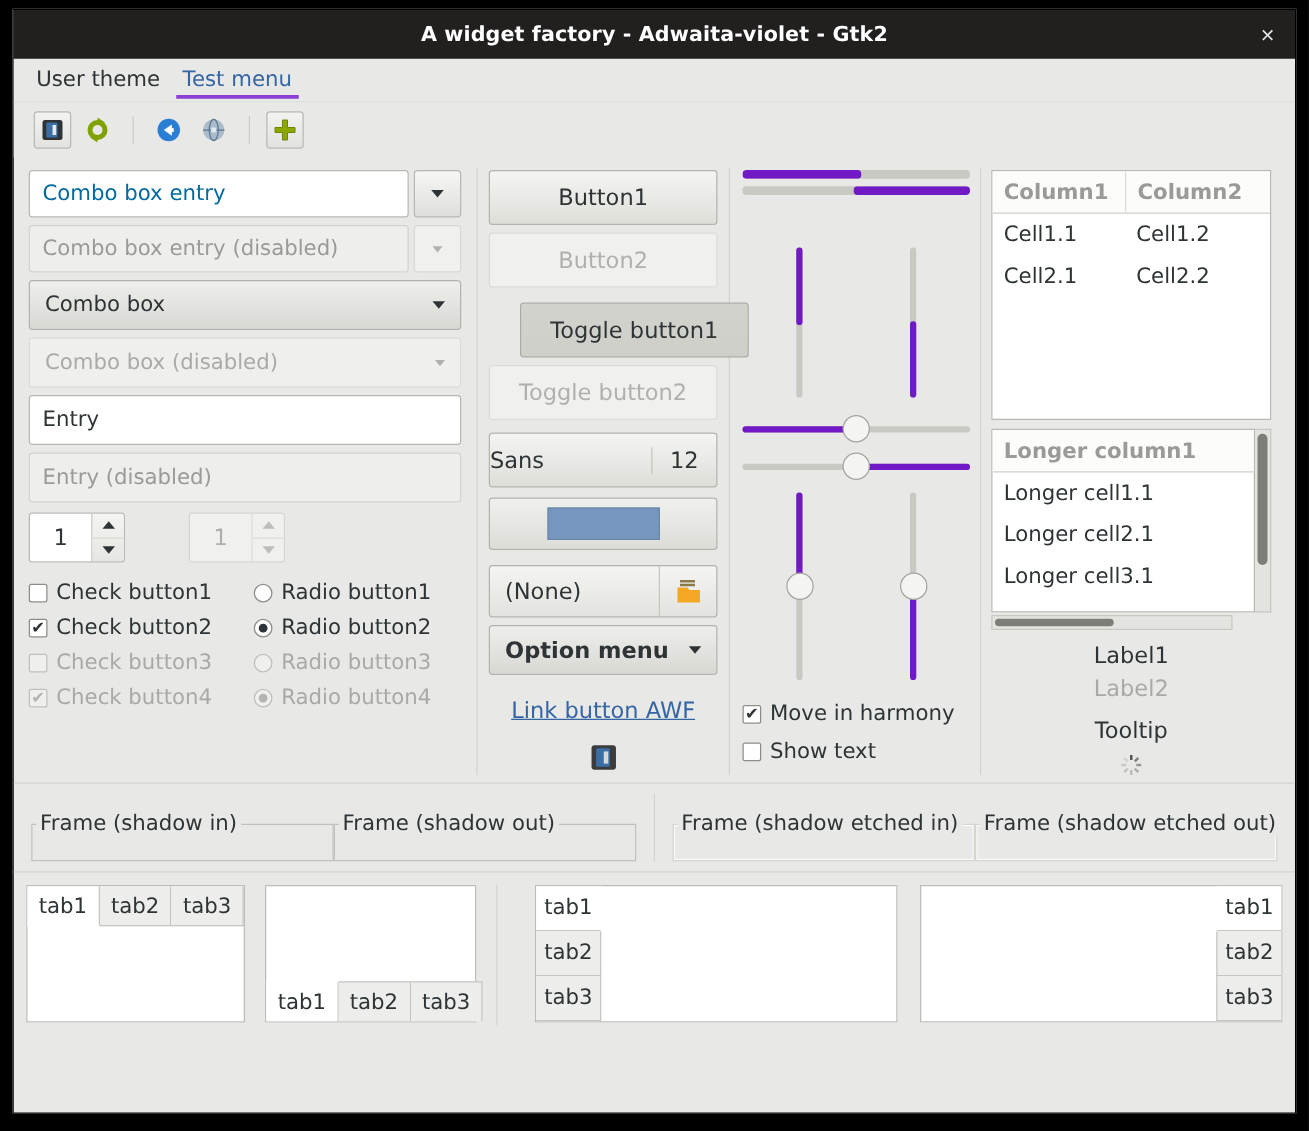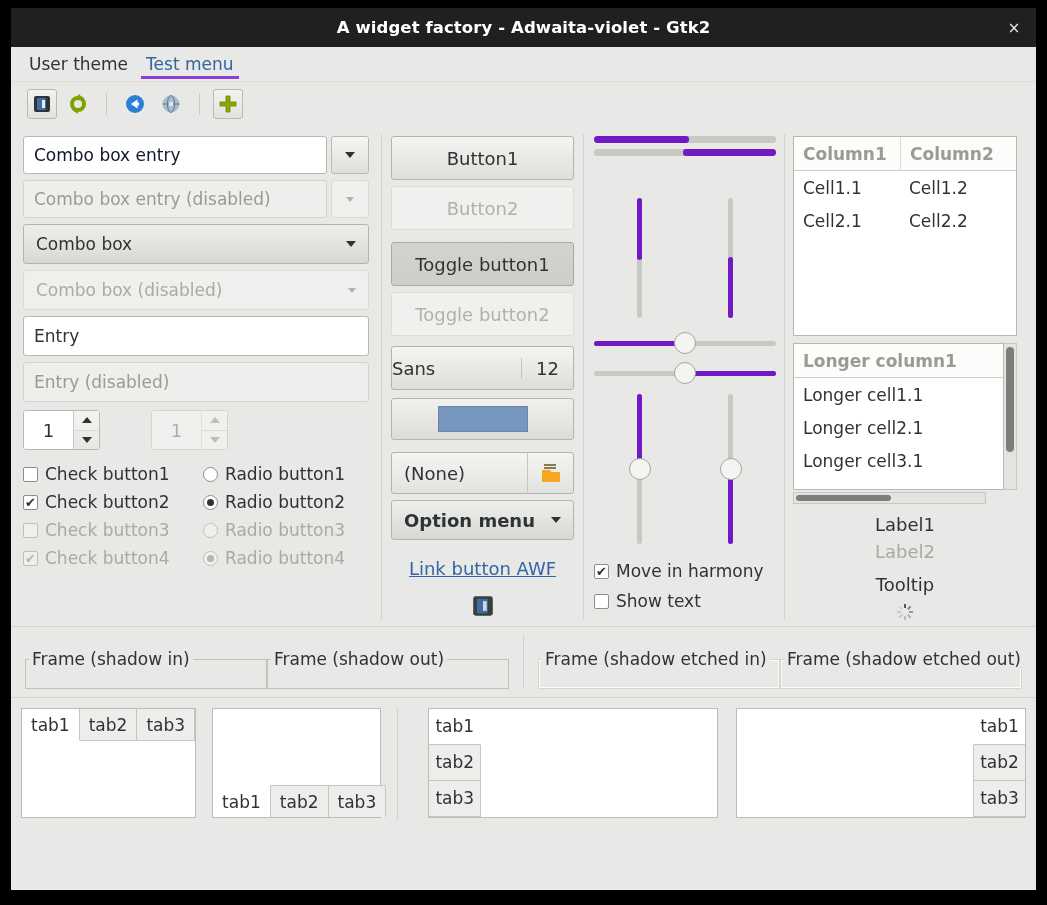--- a/index.html
+++ b/index.html
@@ -30,21 +30,21 @@
   .col{position:relative;}
   .vsep{width:1px;background:#d2d2ce;margin:8px 0 6px 0;}
 
   .colA{width:370px;padding:10px 12px 0 12px;}
   .colB{width:201px;padding:10px 9px 0 9px;}
   .colC{width:200px;padding:10px 8px 0 10px;position:relative;}
   .colD{width:240px;padding:10px 8px 0 8px;}
 
   
   .row{display:flex;margin-bottom:6px;}
-  .entry{height:38px;border:1px solid #b9b9b4;border-radius:3px;background:#fff;display:flex;align-items:center;padding:0 10px;font-size:17px;color:#0f172a;flex:1;}
+  .entry{height:38px;border:1px solid #b9b9b4;border-radius:3px;background:#fff;display:flex;align-items:center;padding:0 10px;font-size:17px;color:#0369a1;flex:1;}
   .entry.dis{background:#eeeeec;border-color:#d3d3ce;color:#9a9a96;}
   .arrowbtn{width:38px;height:38px;margin-left:4px;border:1px solid #b9b9b4;border-radius:3px;background:linear-gradient(#f6f6f4,#dededa);display:flex;align-items:center;justify-content:center;}
   .arrowbtn.dis{background:#f0f0ee;border-color:#d8d8d4;}
   .caret{width:0;height:0;border-left:5px solid transparent;border-right:5px solid transparent;border-top:6px solid #2e3436;}
   .caret.dis{border-top-color:#b0b0ac;}
   .caret.sm{border-left-width:4.5px;border-right-width:4.5px;border-top-width:5.5px;}
 
   .combo{height:40px;border:1px solid #b4b4af;border-radius:3px;background:linear-gradient(#eeeeec,#d8d8d3);display:flex;align-items:center;padding:0 12px;font-size:17px;color:#2e3436;width:100%;justify-content:space-between;margin-bottom:6px;}
   .combo.dis{background:#efefed;border-color:#dcdcd7;color:#aaaaa6;}
 
@@ -76,21 +76,21 @@
   .cbox{width:15px;height:15px;border:1px solid #8e8e89;border-radius:2px;background:#fff;display:flex;align-items:center;justify-content:center;font-size:13px;color:#2e3436;line-height:1;flex:none;}
   .cbox.dis{border-color:#c0c0bb;background:#efefed;color:#b4b4b0;}
   .rbox{width:15px;height:15px;border:1px solid #8e8e89;border-radius:50%;background:#fff;display:flex;align-items:center;justify-content:center;flex:none;}
   .rbox.dis{border-color:#c0c0bb;background:#efefed;}
   .rdot{width:7px;height:7px;border-radius:50%;background:#2e3436;}
   .rdot.dis{background:#b4b4b0;}
 
   
   .btn{height:40px;border:1px solid #b4b4af;border-radius:3px;background:linear-gradient(#f4f4f2,#dedeD9);display:flex;align-items:center;justify-content:center;font-size:18px;color:#2e3436;margin-bottom:6px;width:100%;}
   .btn.dis{background:#f0f0ee;border-color:#dcdcd7;color:#b0b0ac;}
-  .btn.active{background:linear-gradient(#d3d3ce,#cfcfc9);border-color:#aaaaa4;}
+  .btn.active{background:linear-gradient(#d3d3ce,#cfcfc9);border-color:#aaaaa4;margin-left:25px;}
   .btn.tall{height:44px;}
   .fontbtn{height:44px;border:1px solid #b4b4af;border-radius:3px;background:linear-gradient(#f4f4f2,#dedeD9);display:flex;align-items:center;margin-bottom:8px;}
   .fontbtn .fname{flex:1;font-size:18px;color:#2e3436;}
   .fontbtn .fsz{width:52px;text-align:center;font-size:18px;color:#2e3436;border-left:1px solid #c4c4bf;}
   .colorbtn{height:42px;border:1px solid #b4b4af;border-radius:3px;background:linear-gradient(#f0f0ee,#dcdcd7);display:flex;align-items:center;justify-content:center;margin-bottom:12px;}
   .swatch{width:90px;height:26px;border:1px solid #6c86a8;}
   .filebtn{height:42px;border:1px solid #b4b4af;border-radius:3px;background:linear-gradient(#f4f4f2,#e2e2de);display:flex;align-items:center;margin-bottom:6px;}
   .filebtn .fl{flex:1;padding-left:12px;font-size:18px;color:#2e3436;}
   .filebtn .fi{width:46px;display:flex;align-items:center;justify-content:center;border-left:1px solid #c6c6c1;height:100%;}
   .optmenu{height:40px;border:1px solid #b4b4af;border-radius:3px;background:linear-gradient(#eeeeec,#d8d8d3);display:flex;align-items:center;padding:0 12px;justify-content:space-between;font-size:18px;color:#2e3436;margin-bottom:18px;font-weight:bold;}

